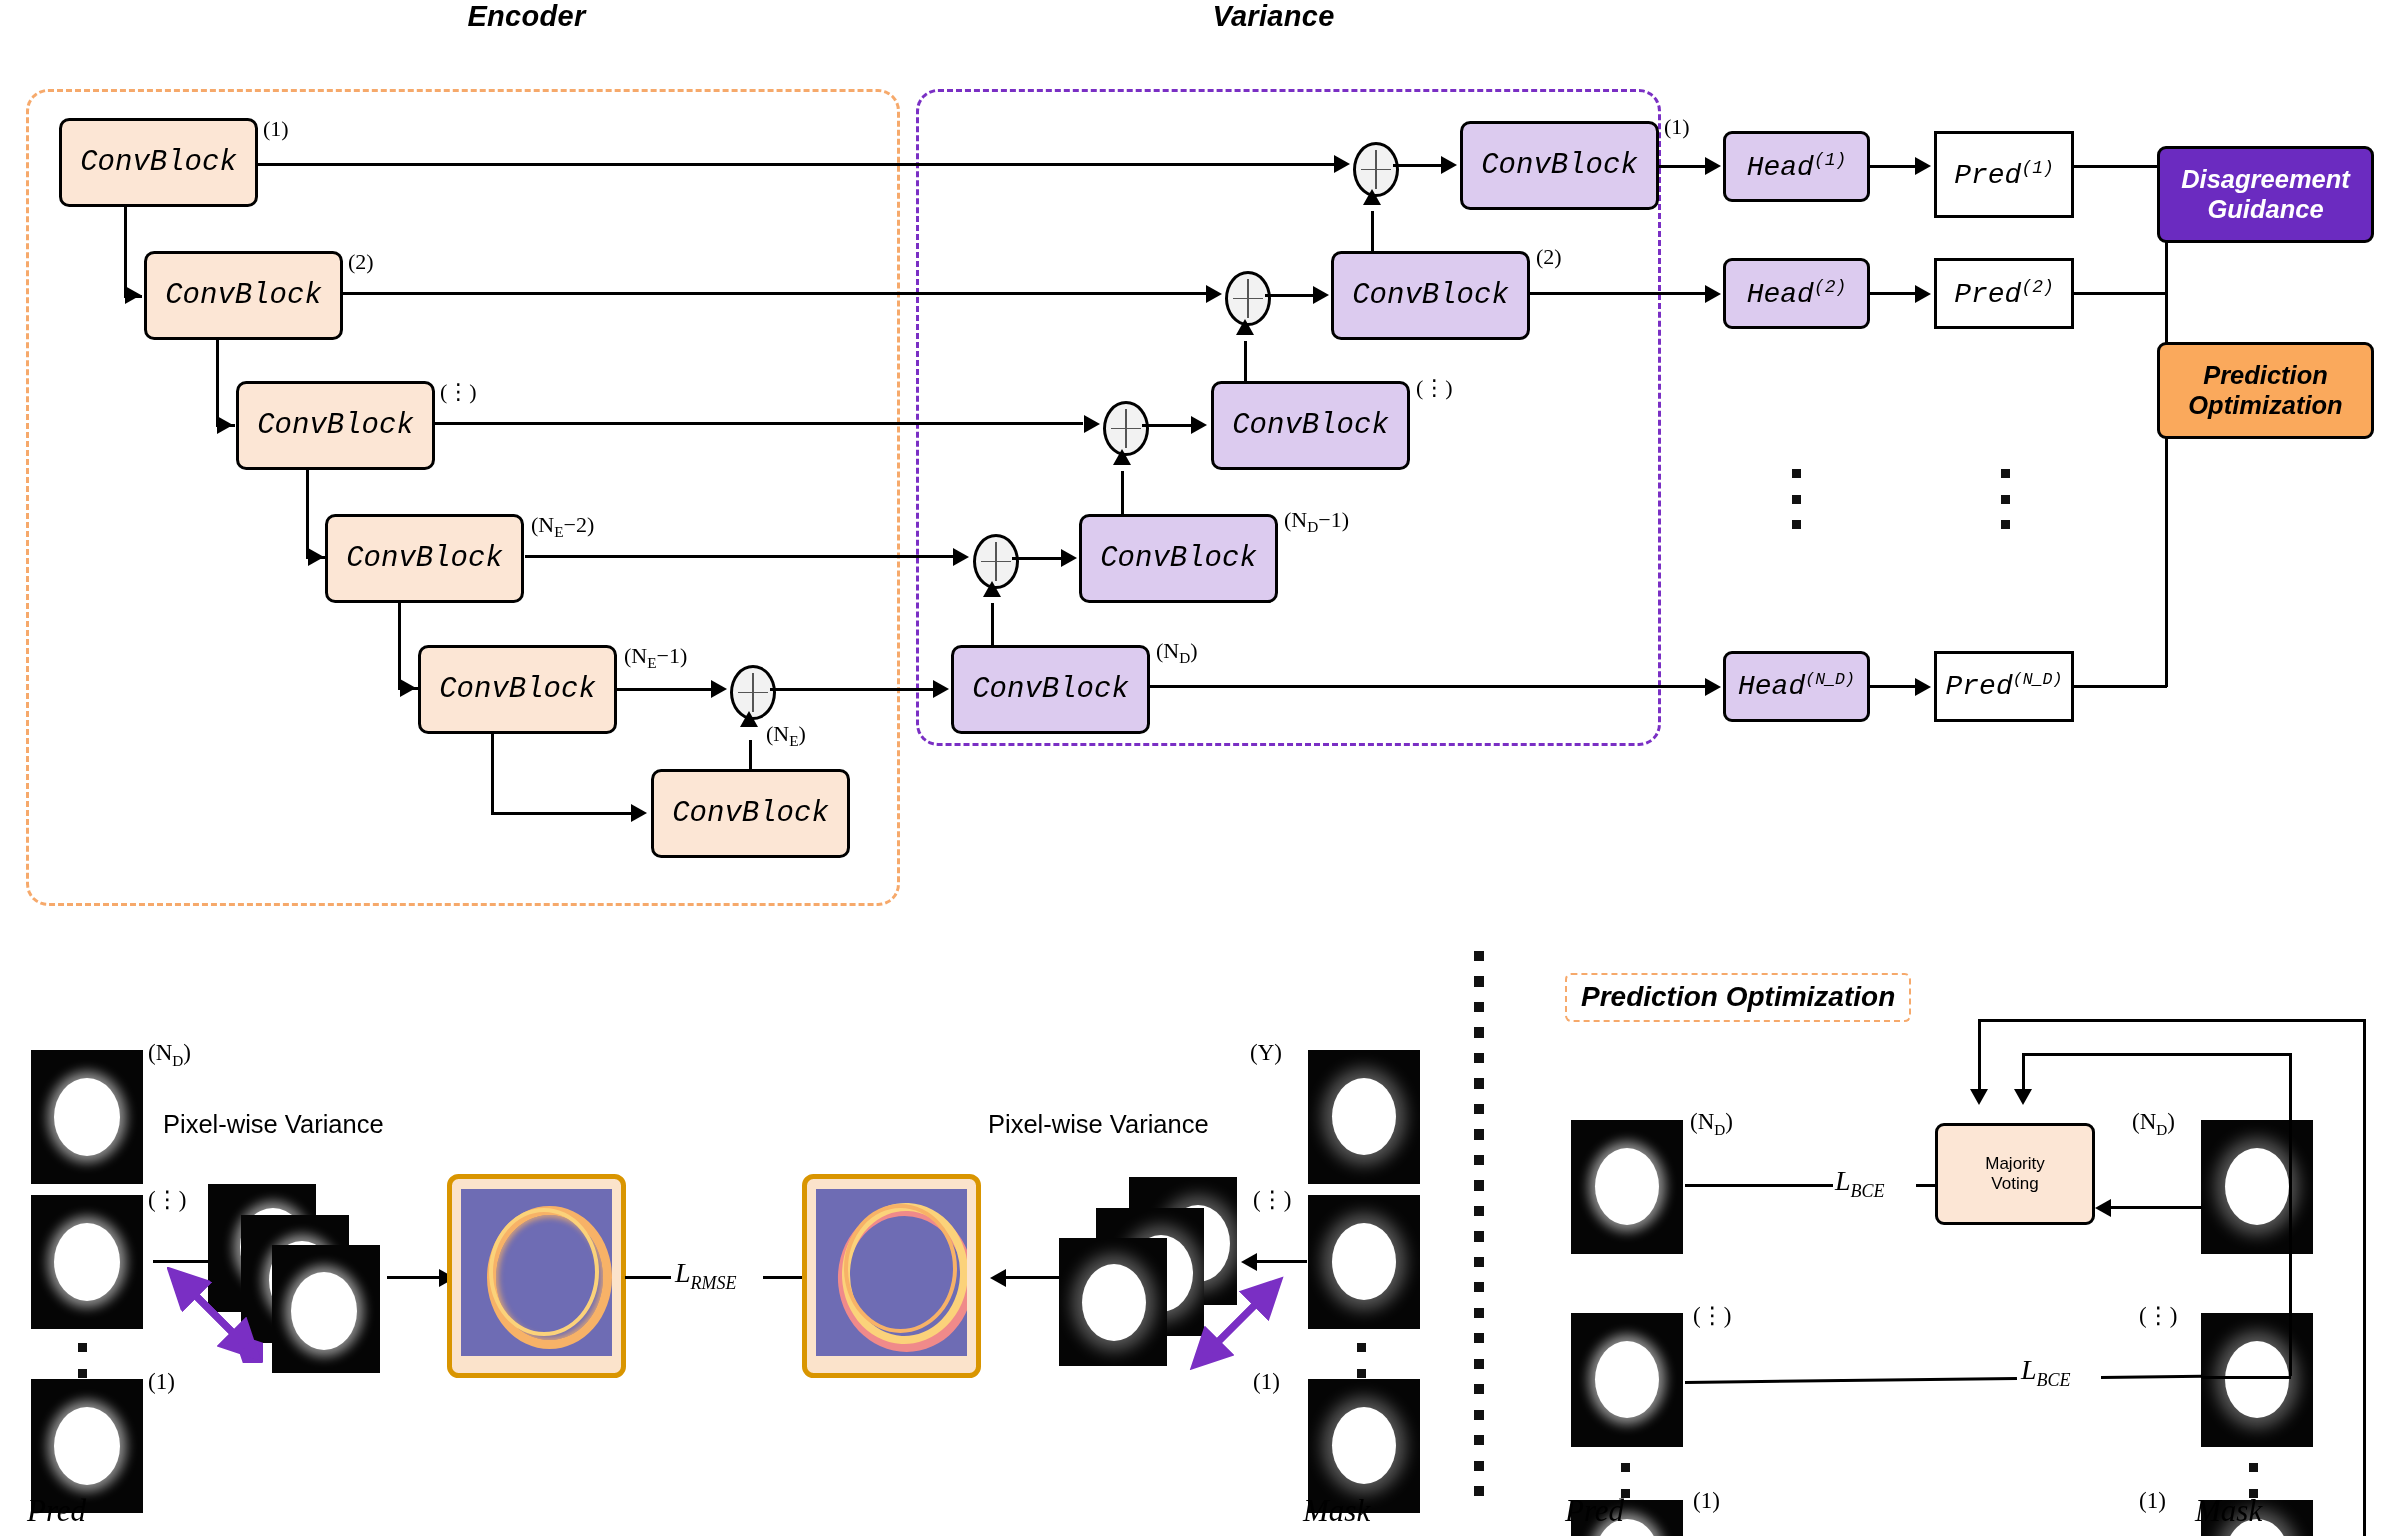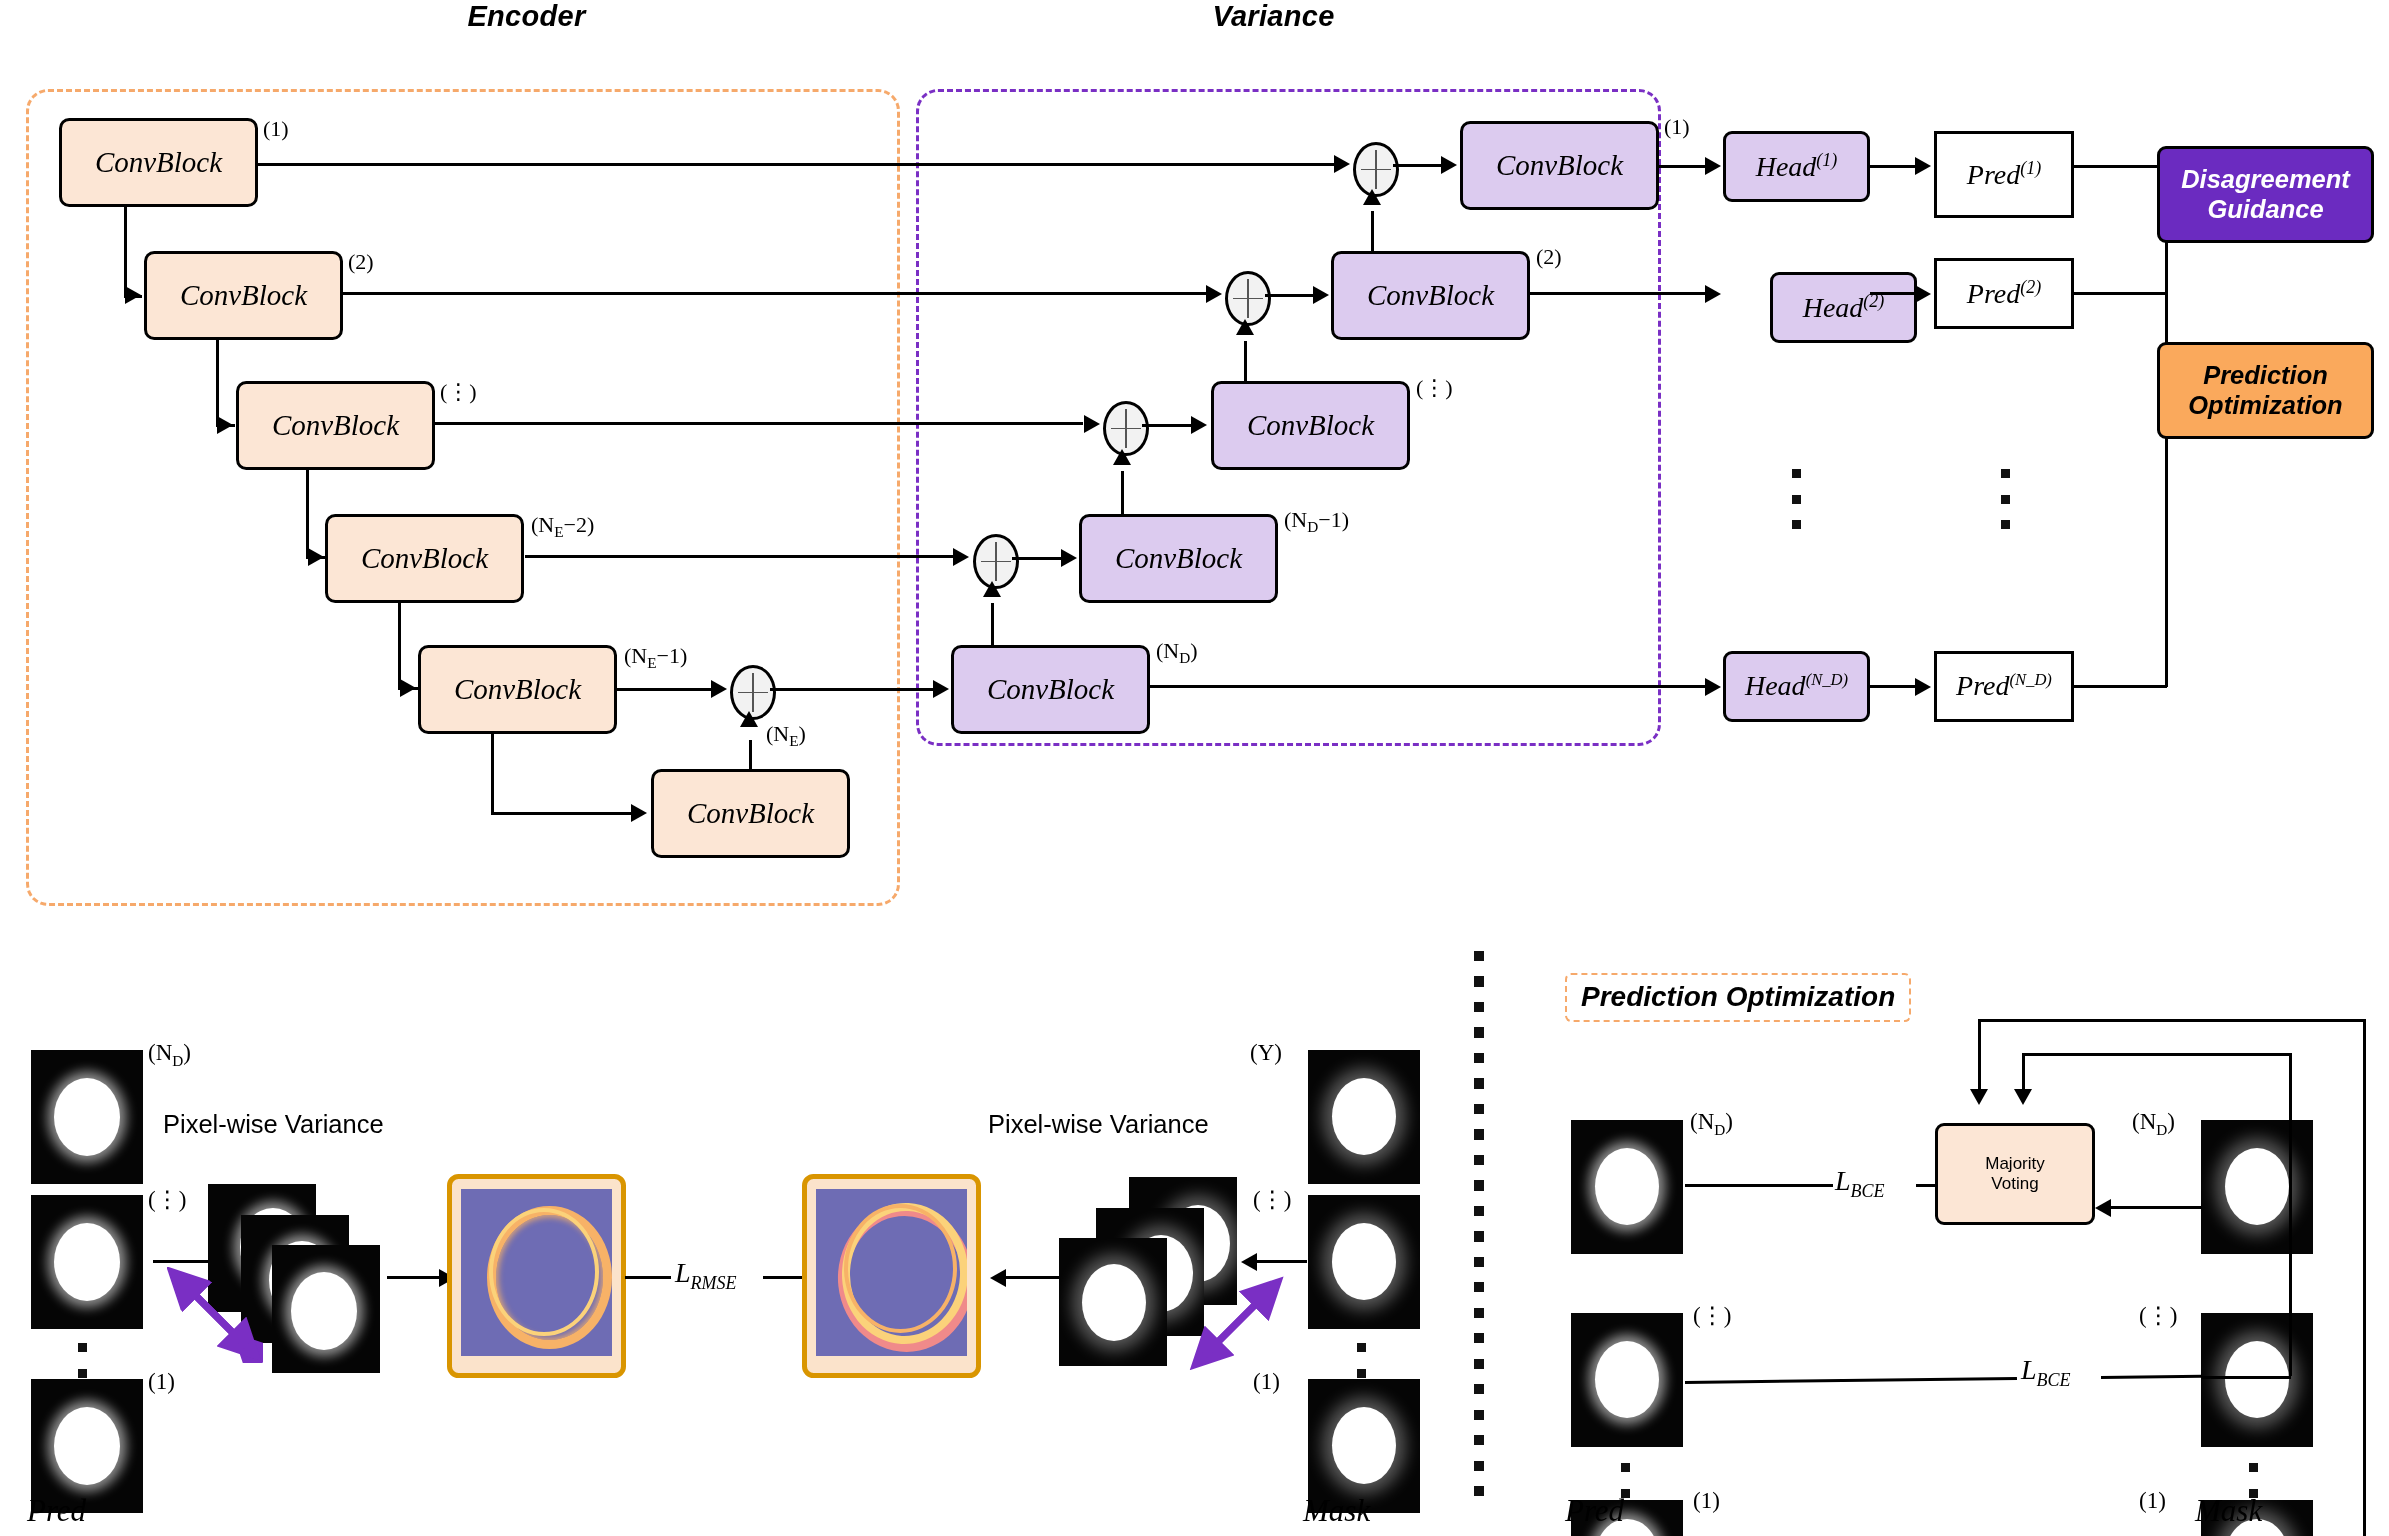--- a/index.html
+++ b/index.html
@@ -14,21 +14,21 @@
   .sect-title{font-family:"Liberation Sans",sans-serif;font-style:italic;
               font-weight:700;font-size:29px;letter-spacing:0.3px;}
 
   
   .region{border:3.2px dashed #F6A96B;border-radius:22px;background:transparent;}
   .region.dec{border-color:#7A2FC4;}
 
   
   .block{border:3.8px solid #000;border-radius:10.2px;background:#FCE6D5;
          display:flex;align-items:center;justify-content:center;
-         font-family:Liberation Serif, serif;font-style:italic;
+         font-family:Liberation Mono, monospace;font-style:italic;
          font-size:29px;color:#000;}
   .block.dec{background:#DCCBEF;}
   .block.head{background:#DCCBEF;border-radius:9px;font-size:28px;}
   .block.pred{background:#FFFFFF;border-radius:0;border-width:3.8px;font-size:28px;}
 
   
   .suplab{font-family:"Liberation Serif",serif;font-size:22px;white-space:nowrap;}
   .suplab .sub{font-size:15.3px;vertical-align:sub;}
 
   
@@ -239,21 +239,21 @@
     <span><span>Head</span><sup style="font-size:18px;">(1)</sup></span>
     </div>
   <div class="abs block pred" style="left:1934px;top:131px;width:140px;height:87px;">
     <span><span>Pred</span><sup style="font-size:18px;">(1)</sup></span>
     </div>
   <div class="abs ln lnh" style="left:1659px;top:165px;width:47px;"></div>
   <div class="abs ar ar-r" style="left:1705px;top:157px;"></div>
   <div class="abs ln lnh" style="left:1870px;top:165px;width:46px;"></div>
   <div class="abs ar ar-r" style="left:1915px;top:157px;"></div>
 
-  <div class="abs block head" style="left:1723px;top:272px;width:147px;height:71px;margin-left:47px;">
+  <div class="abs block head" style="left:1723px;top:258px;width:147px;height:71px;">
     <span><span>Head</span><sup style="font-size:18px;">(2)</sup></span>
     </div>
   <div class="abs block pred" style="left:1934px;top:258px;width:140px;height:71px;">
     <span><span>Pred</span><sup style="font-size:18px;">(2)</sup></span>
     </div>
   <div class="abs ln lnh" style="left:1530px;top:292px;width:176px;"></div>
   <div class="abs ar ar-r" style="left:1705px;top:285px;"></div>
   <div class="abs ln lnh" style="left:1870px;top:292px;width:46px;"></div>
   <div class="abs ar ar-r" style="left:1915px;top:285px;"></div>
 

